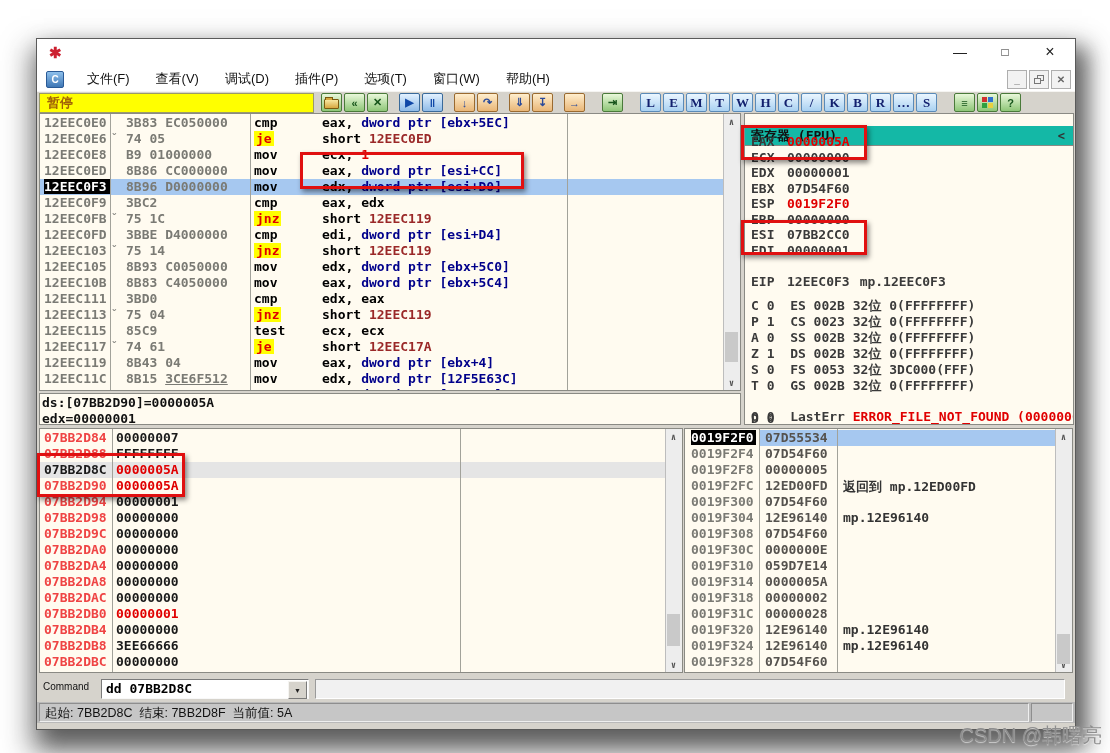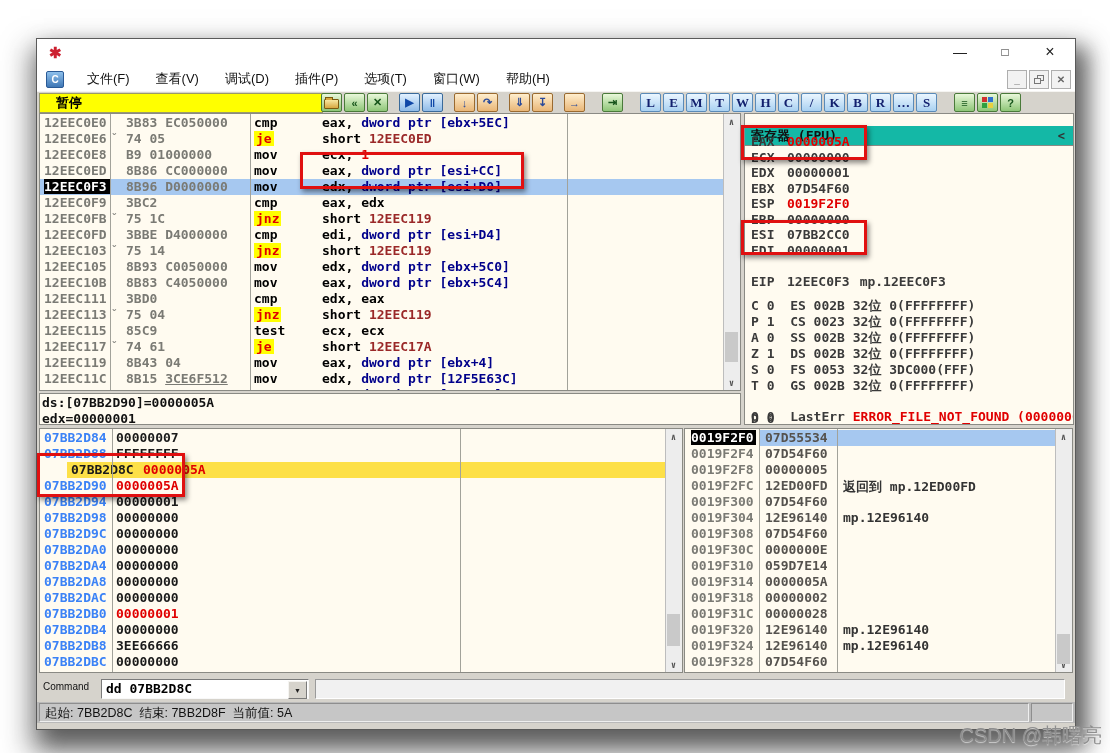--- a/index.html
+++ b/index.html
@@ -25,21 +25,21 @@
   .mdi-btns{position:absolute;right:4px;top:3px;display:flex;gap:2px;}
   .mdi-btn{width:18px;height:17px;background:#f2f2f2;border:1px solid #aeaeae;display:flex;align-items:center;
            justify-content:center;color:#666;font-size:10px;font-weight:bold;}
   .ico-restore{position:relative;width:10px;height:9px;display:inline-block;}
   .ico-restore::before{content:"";position:absolute;left:3px;top:0;width:5px;height:4px;border:1px solid #777;}
   .ico-restore::after{content:"";position:absolute;left:0;top:3px;width:5px;height:4px;border:1px solid #777;background:#f2f2f2;}
   
   .toolbar{position:absolute;left:0;top:52px;width:100%;height:22px;background:#d6d3cc;
            border-top:1px solid #f5f4f1;display:flex;align-items:center;}
   .pause-box{position:absolute;left:2px;top:1px;width:266px;height:18px;background:#ffff00;
-             border:1px solid #9a9a6a;color:#000000;font-size:13px;font-weight:bold;padding-left:16px;line-height:18px;}
+             border:1px solid #9a9a6a;color:#a16207;font-size:13px;font-weight:bold;padding-left:7px;line-height:18px;}
   .tb-row{position:absolute;left:284px;top:1px;display:flex;align-items:center;}
   .tbtn{width:21px;height:19px;border-radius:2px;display:flex;align-items:center;justify-content:center;
         font-size:11px;font-weight:bold;margin-right:2px;box-sizing:border-box;}
   .tbtn.g{background:linear-gradient(#e9f8da,#8ec677);border:1px solid #4a7a3a;color:#17551b;}
   .tbtn.b{background:linear-gradient(#e2f1ff,#8fbbe7);border:1px solid #3a6a9a;color:#1048a8;}
   .tbtn.o{background:linear-gradient(#ffeecd,#e9b677;);background:linear-gradient(#ffeecd,#e9b677);border:1px solid #9a6a30;color:#2a4a9a;}
   .tbtn.l{background:linear-gradient(#ebf6ff,#a9d1f1);border:1px solid #5a8ab8;color:#12206e;
           font-family:"Liberation Serif",serif;font-size:13px;}
   .gapL{margin-left:9px;}.gapXL{margin-left:15px;}
   .ico-folder{position:relative;width:13px;height:8px;background:linear-gradient(#f8e8a0,#d8a840);
@@ -79,22 +79,22 @@
   .reg-title{font-size:13px;font-weight:bold;color:#111;margin-left:6px;}
   .reg-collapse{position:absolute;right:8px;font-size:12px;color:#333;font-weight:bold;}
   .rline{position:absolute;left:6px;height:15px;white-space:pre;color:#3a3a3a;}
   .rname{display:inline-block;width:36px;}
   .rval.red{color:#e00000;}
   .rcomment{margin-left:10px;}
   .lasterr{color:#e00000;}
   
   #dump-pane{left:2px;top:389px;width:644px;height:245px;}
   .mrow{position:absolute;left:0;width:628px;height:16px;}
-  .mrow.sel{background:#fde047;margin-left:27px;}
-  .m-addr{position:absolute;left:4px;color:#3b82f6;}
+  .mrow.sel{background:#e5e5e5;}
+  .m-addr{position:absolute;left:4px;color:#ef4444;}
   .mrow.sel .m-addr{color:#1a1a1a;}
   .m-val{position:absolute;left:76px;color:#1a1a1a;}
   .m-val.red{color:#e00000;}
   
   #stack-pane{left:647px;top:389px;width:389px;height:245px;}
   .srow{position:absolute;left:0;width:373px;height:16px;}
   .s-hl{position:absolute;left:74px;right:0;top:0;bottom:0;background:#a6c8f0;}
   .s-addr{position:absolute;left:6px;color:#7a7a74;}
   .srow.sel .s-addr{background:#000;color:#fff;padding-right:2px;}
   .s-val{position:absolute;left:80px;color:#55524e;}

